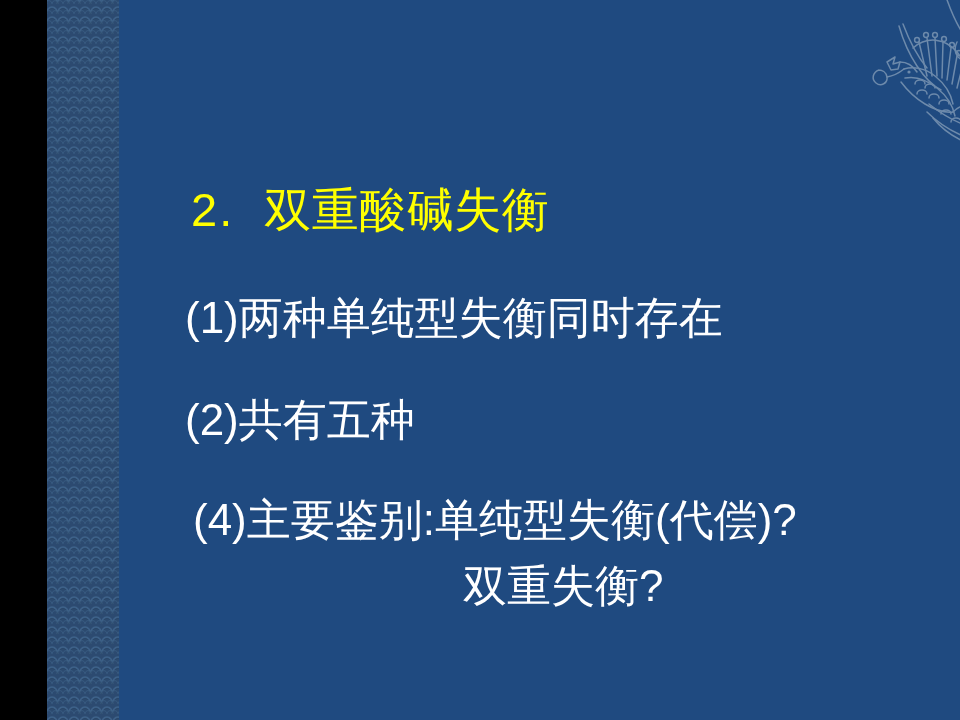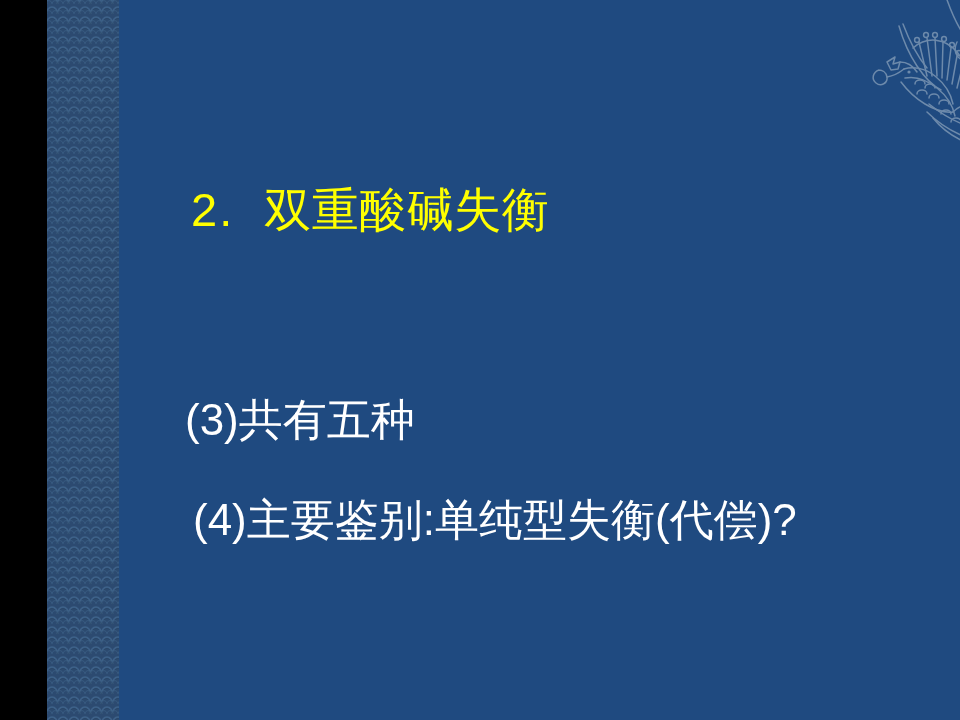--- a/index.html
+++ b/index.html
@@ -167,20 +167,22 @@
       <path d="M 94 122 A 5 4 0 0 1 104 122"></path>
     </g>
   </svg>
 
   <div id="content">
 
     <div class="line" id="slide-title">
       <span class="num">2.</span><span class="gap"></span><span>双重酸碱失衡</span>
     </div>
 
+    <div class="line body-line" id="body-line-1">(1)两种单纯型失衡同时存在</div>
 
-    <div class="line body-line" id="body-line-2">(3)共有五种</div>
+    <div class="line body-line" id="body-line-2">(2)共有五种</div>
 
     <div class="line body-line" id="body-line-3">(4)主要鉴别:单纯型失衡(代偿)?</div>
 
+    <div class="line body-line" id="body-line-4">双重失衡?</div>
 
   </div>
 </div>
 
 </body></html>

